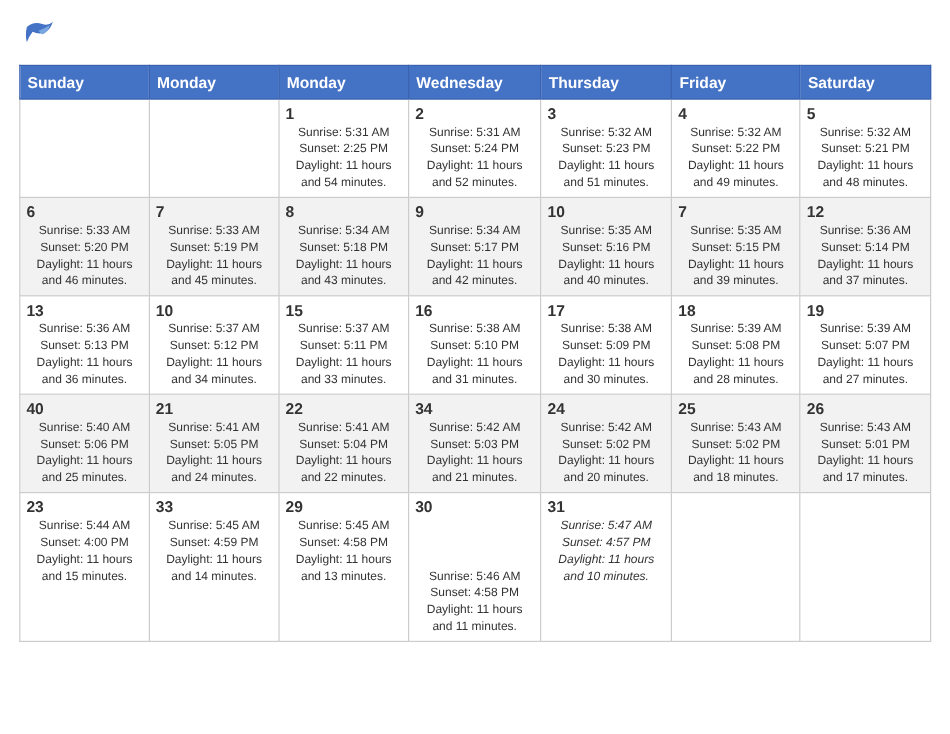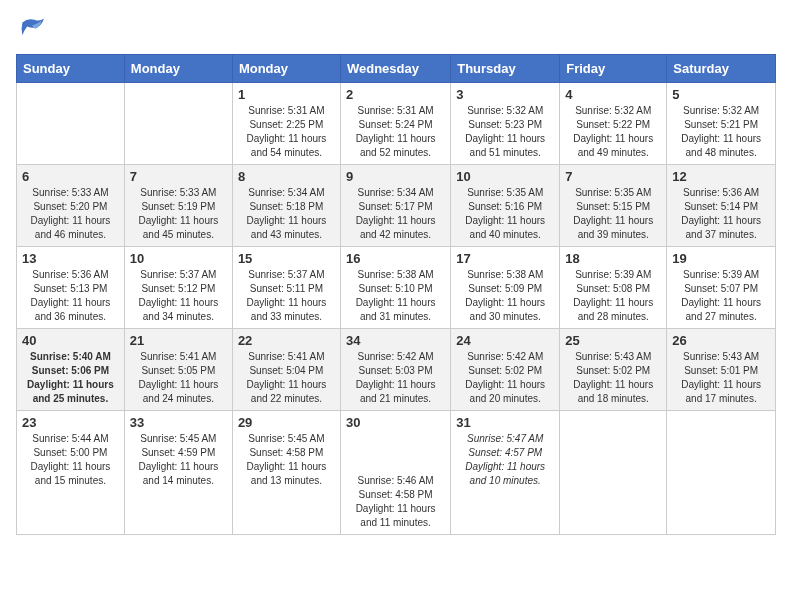--- a/index.html
+++ b/index.html
@@ -258,21 +258,21 @@
           <span class="day-num">19</span>
           <div class="cell-info" style="white-space: pre-line;">Sunrise: 5:39 AM
 Sunset: 5:07 PM
 Daylight: 11 hours
 and 27 minutes.</div>
         </td>
       </tr>
       <tr>
         <td>
           <span class="day-num">40</span>
-          <div class="cell-info" style="white-space: pre-line; font-weight: bold;">Sunrise: 5:40 AM
+          <div class="cell-info" style="white-space: pre-line;">Sunrise: 5:40 AM
 Sunset: 5:06 PM
 Daylight: 11 hours
 and 25 minutes.</div>
         </td>
         <td>
           <span class="day-num">21</span>
           <div class="cell-info" style="white-space: pre-line;">Sunrise: 5:41 AM
 Sunset: 5:05 PM
 Daylight: 11 hours
 and 24 minutes.</div>
@@ -310,21 +310,21 @@
           <div class="cell-info" style="white-space: pre-line;">Sunrise: 5:43 AM
 Sunset: 5:01 PM
 Daylight: 11 hours
 and 17 minutes.</div>
         </td>
       </tr>
       <tr>
         <td>
           <span class="day-num">23</span>
           <div class="cell-info" style="white-space: pre-line;">Sunrise: 5:44 AM
-Sunset: 5:00 PM
+Sunset: 4:00 PM
 Daylight: 11 hours
 and 15 minutes.</div>
         </td>
         <td>
           <span class="day-num">33</span>
           <div class="cell-info" style="white-space: pre-line;">Sunrise: 5:45 AM
 Sunset: 4:59 PM
 Daylight: 11 hours
 and 14 minutes.</div>
         </td>

